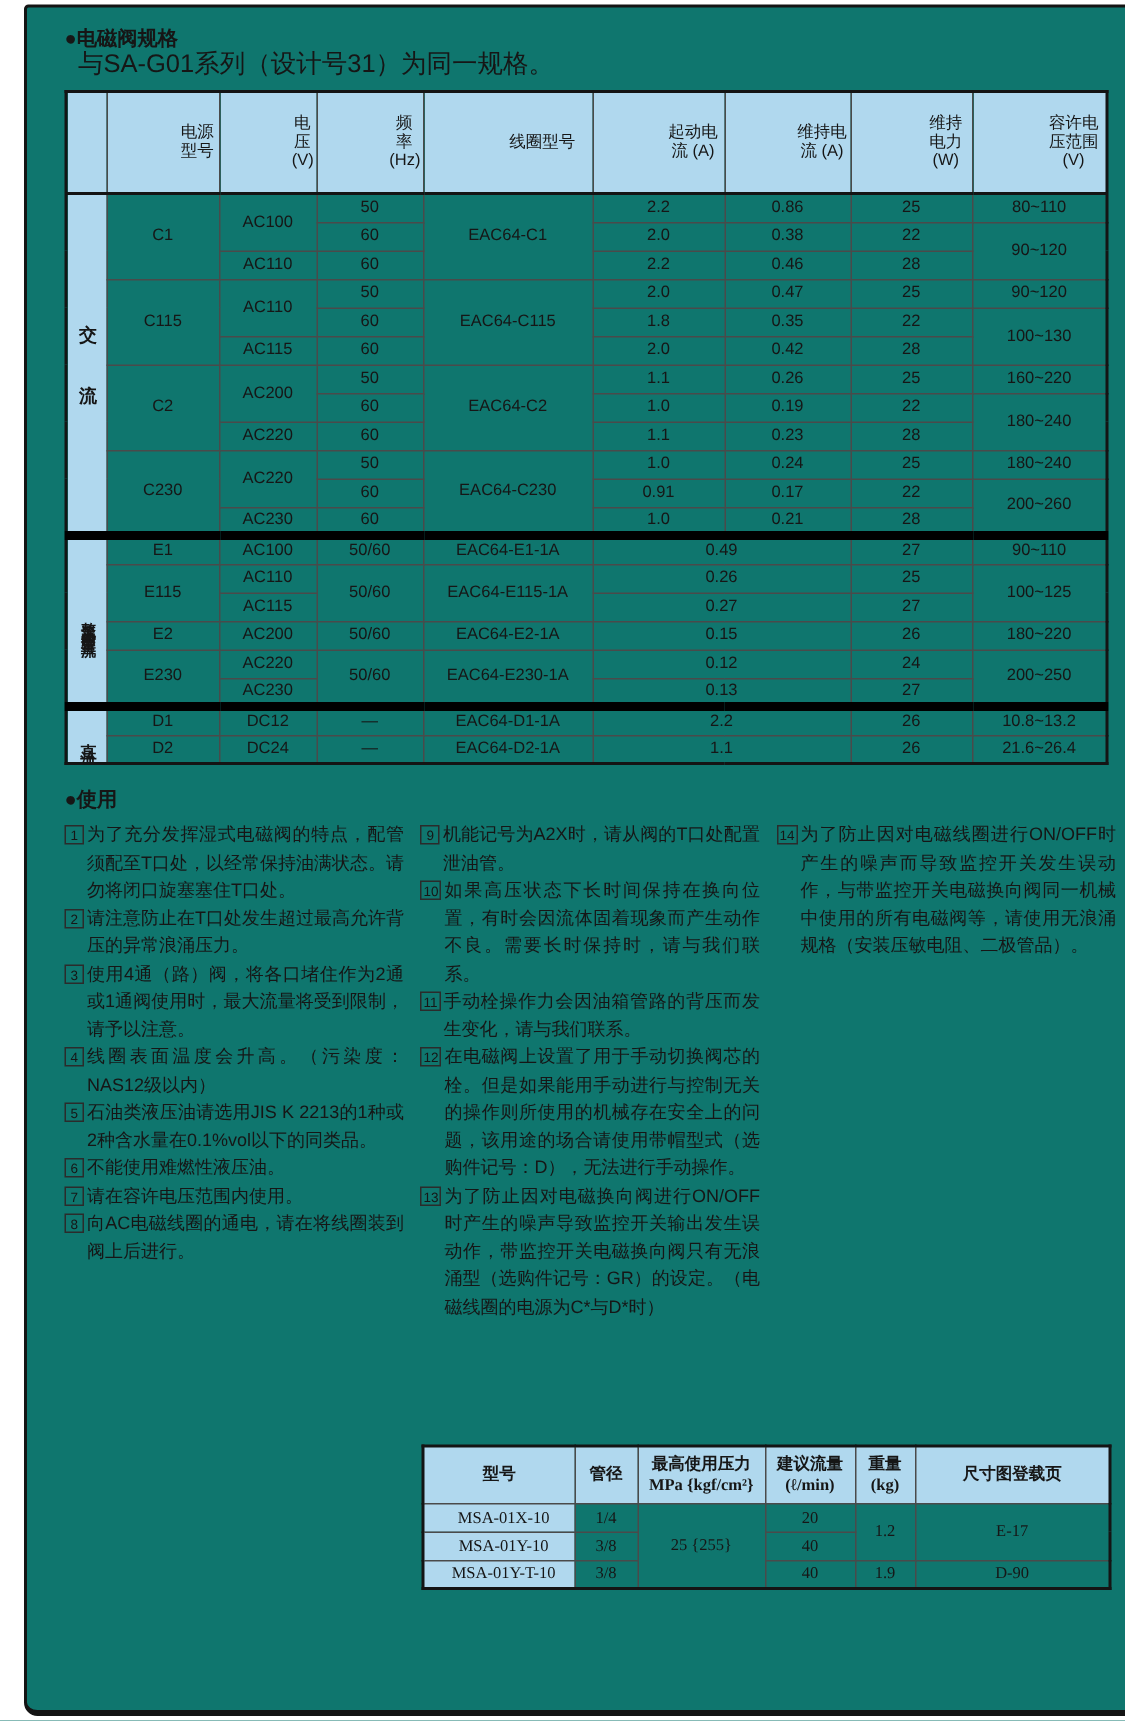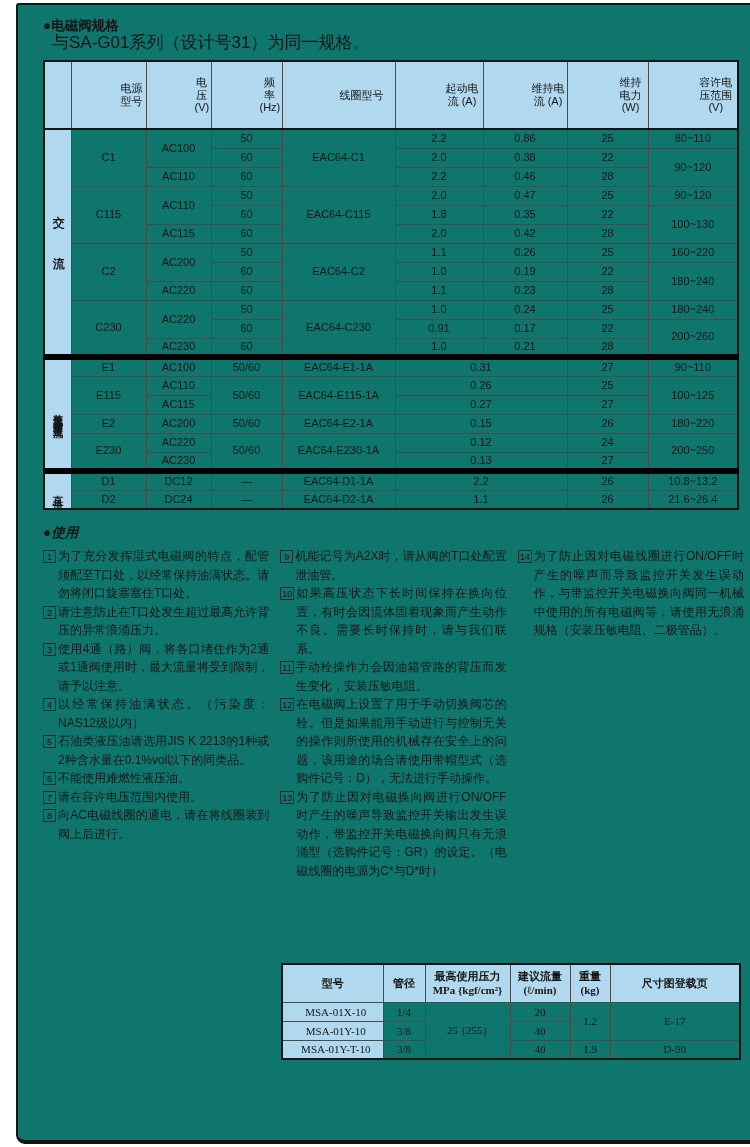--- a/index.html
+++ b/index.html
@@ -36,21 +36,21 @@
   .spec td.sec { background:var(--accent-blue,#b0d8ee); font-weight:bold; }
   .vtext { writing-mode:vertical-rl; text-orientation:upright; text-align:center; }
   th.vhead { font-size:10px; letter-spacing:2px; padding:0; }
   td.ac-label { font-size:12px; letter-spacing:3.4em; padding-top:10px; }
   td.rect-label { font-size:10px; letter-spacing:2px; }
   td.dc-label { font-size:11px; letter-spacing:5px; }
   tr.sec-start td { border-top:6px solid #000000; }
 
   
   .usage { margin-top:14px; }
-  .usage-title { font-size:13.5px; font-weight:bold; line-height:17px;font-style:italic; }
+  .usage-title { font-size:13.5px; font-weight:bold; line-height:17px; }
   .ucols { display:flex; gap:11px; margin-top:6px; min-height:402px; width:701px; }
   .ucol { width:227px; }
   .note { display:flex; align-items:flex-start; font-size:12px; line-height:18.5px; }
   .nnum {
     flex:none; border:1px solid #2b2b2b; min-width:13px; height:13px;
     line-height:12px; font-size:9px; text-align:center;
     margin:3px 2px 0 0; padding:0 1px;
   }
   .ntext { flex:1; text-align:justify; }
 
@@ -210,21 +210,21 @@
         <td>0.21</td>
         <td>28</td>
       </tr>
 
       <tr class="sec-start">
         <td class="sec vtext rect-label" rowspan="6">整流器内置型直流</td>
         <td>E1</td>
         <td>AC100</td>
         <td>50/60</td>
         <td>EAC64-E1-1A</td>
-        <td colspan="2">0.31</td>
+        <td colspan="2">0.49</td>
         <td>27</td>
         <td>90~110</td>
       </tr>
       <tr>
         <td rowspan="2">E115</td>
         <td>AC110</td>
         <td rowspan="2">50/60</td>
         <td rowspan="2">EAC64-E115-1A</td>
         <td colspan="2">0.26</td>
         <td>25</td>
@@ -292,21 +292,21 @@
         <div class="note">
             <span class="nnum">2</span>
             <span class="ntext">请注意防止在T口处发生超过最高允许背压的异常浪涌压力。</span>
           </div>
         <div class="note">
             <span class="nnum">3</span>
             <span class="ntext">使用4通（路）阀，将各口堵住作为2通或1通阀使用时，最大流量将受到限制，请予以注意。</span>
           </div>
         <div class="note">
             <span class="nnum">4</span>
-            <span class="ntext">以经常保持油满状态。（污染度：NAS12级以内）</span>
+            <span class="ntext">线圈表面温度会升高。（污染度：NAS12级以内）</span>
           </div>
         <div class="note">
             <span class="nnum">5</span>
             <span class="ntext">石油类液压油请选用JIS K 2213的1种或2种含水量在0.1%vol以下的同类品。</span>
           </div>
         <div class="note">
             <span class="nnum">6</span>
             <span class="ntext">不能使用难燃性液压油。</span>
           </div>
         <div class="note">
@@ -322,21 +322,21 @@
         <div class="note">
             <span class="nnum">9</span>
             <span class="ntext">机能记号为A2X时，请从阀的T口处配置泄油管。</span>
           </div>
         <div class="note">
             <span class="nnum">10</span>
             <span class="ntext">如果高压状态下长时间保持在换向位置，有时会因流体固着现象而产生动作不良。需要长时保持时，请与我们联系。</span>
           </div>
         <div class="note">
             <span class="nnum">11</span>
-            <span class="ntext">手动栓操作力会因油箱管路的背压而发生变化，安装压敏电阻。</span>
+            <span class="ntext">手动栓操作力会因油箱管路的背压而发生变化，请与我们联系。</span>
           </div>
         <div class="note">
             <span class="nnum">12</span>
             <span class="ntext">在电磁阀上设置了用于手动切换阀芯的栓。但是如果能用手动进行与控制无关的操作则所使用的机械存在安全上的问题，该用途的场合请使用带帽型式（选购件记号：D），无法进行手动操作。</span>
           </div>
         <div class="note">
             <span class="nnum">13</span>
             <span class="ntext">为了防止因对电磁换向阀进行ON/OFF时产生的噪声导致监控开关输出发生误动作，带监控开关电磁换向阀只有无浪涌型（选购件记号：GR）的设定。（电磁线圈的电源为C*与D*时）</span>
           </div>
       </div>

